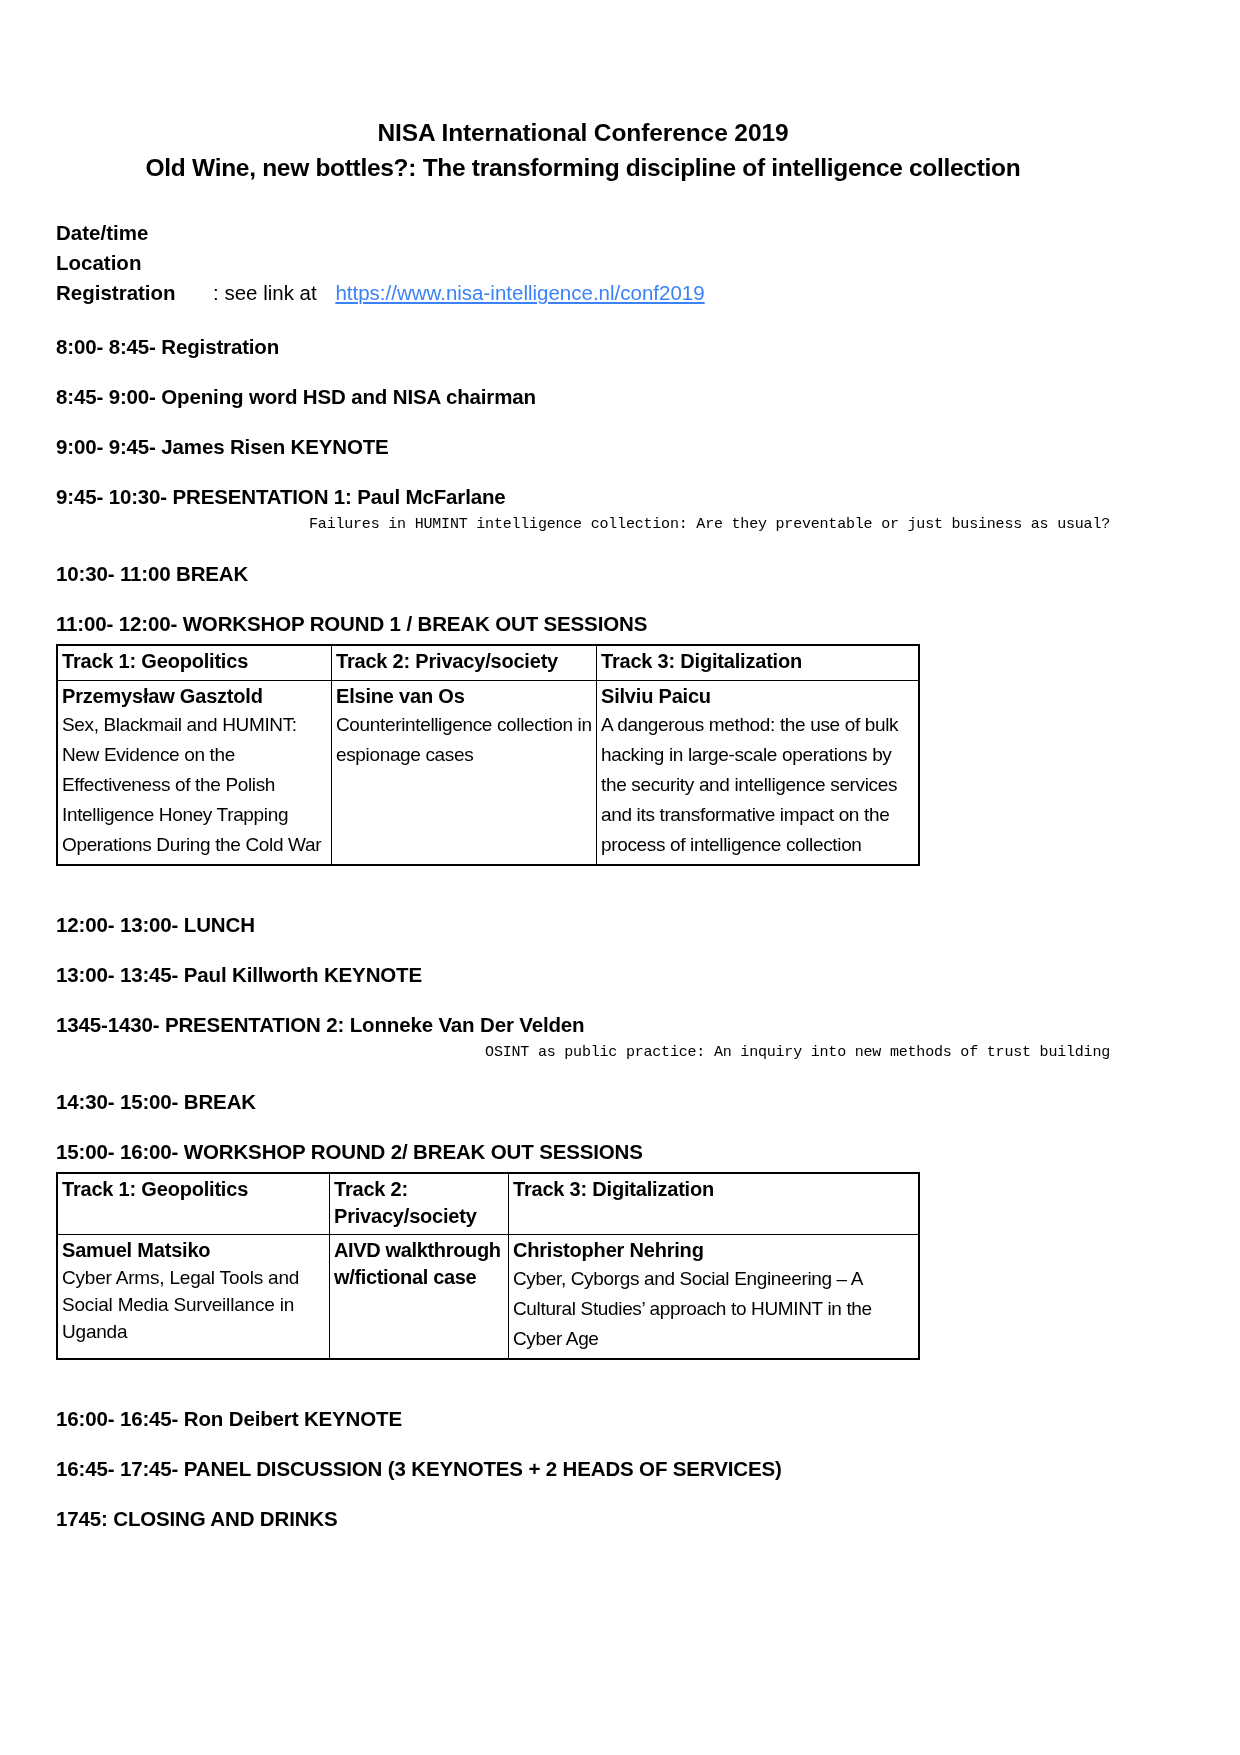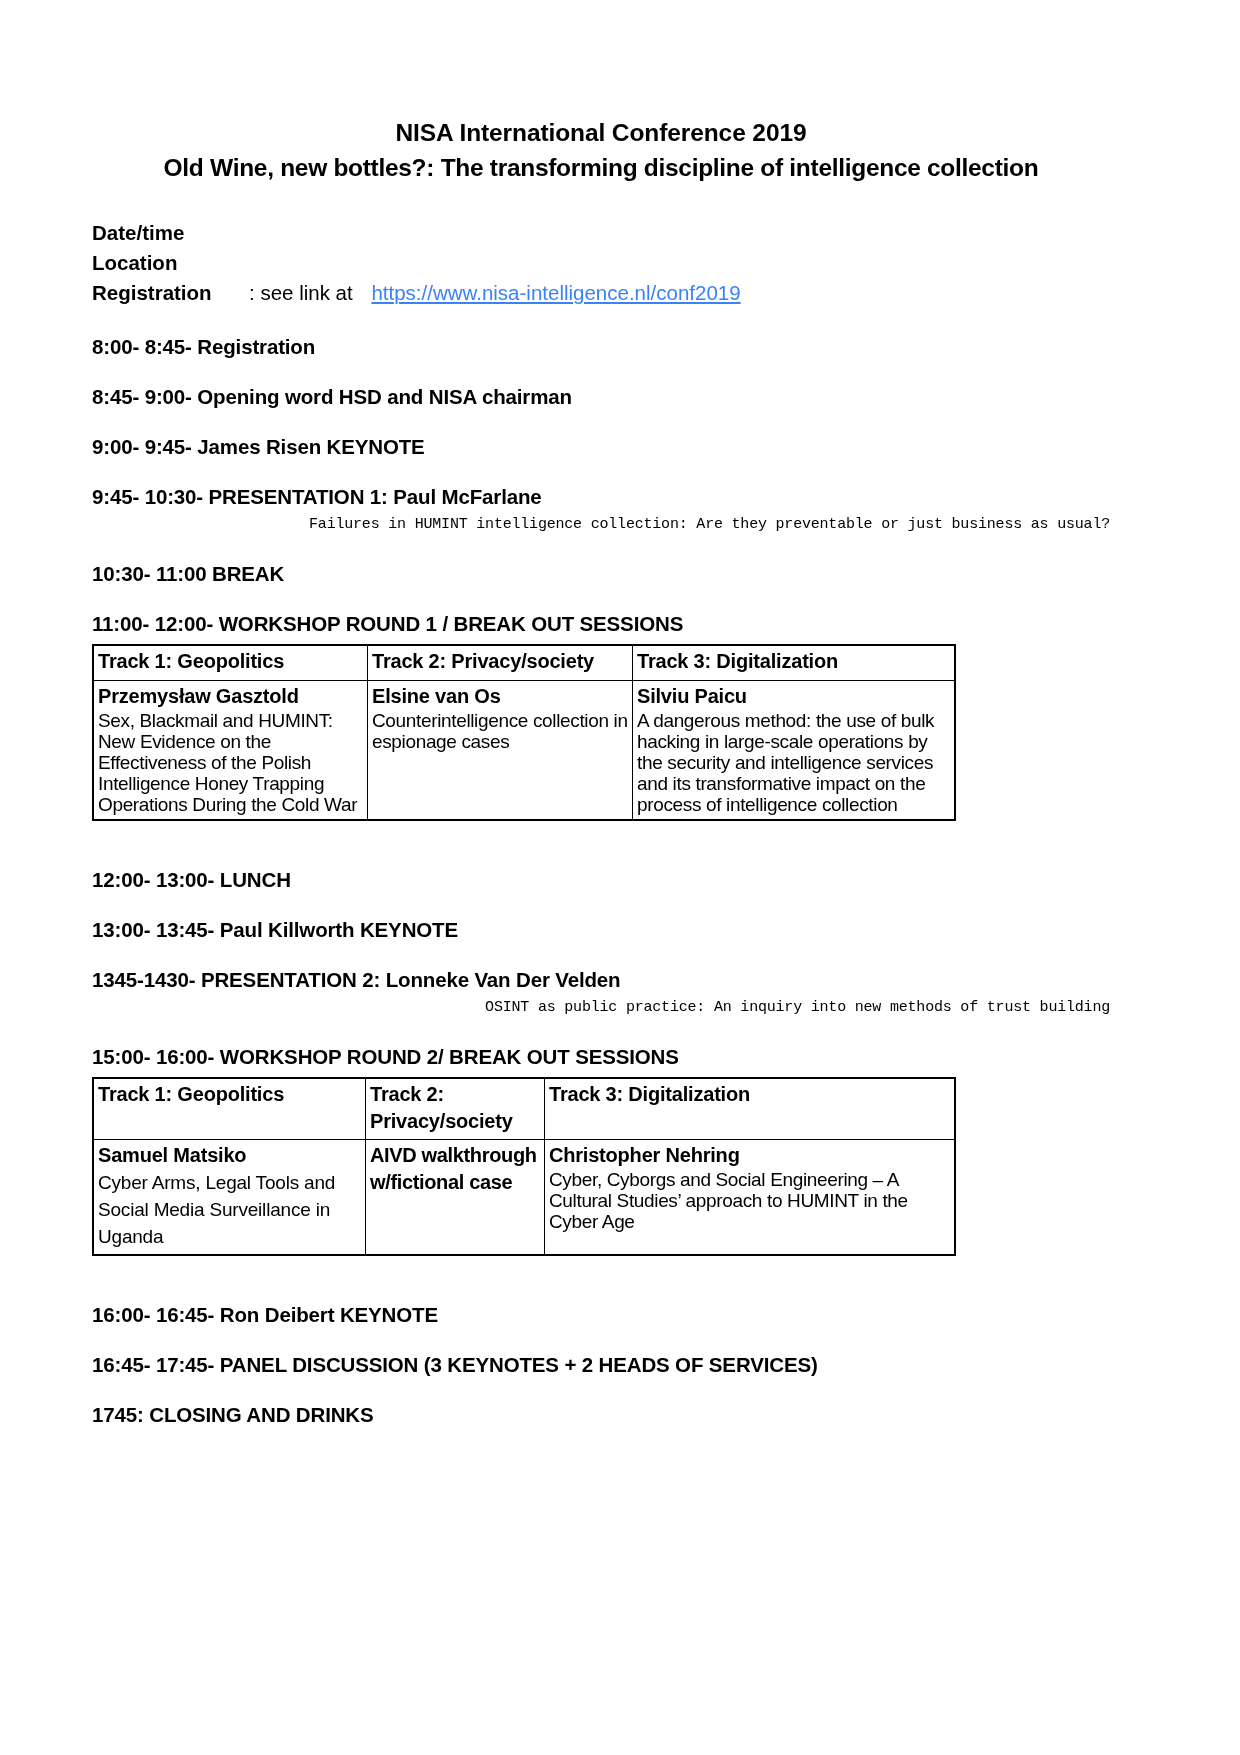--- a/index.html
+++ b/index.html
@@ -12,21 +12,21 @@
     height: 1755px;
     font-family: "Liberation Sans", sans-serif;
     color: #000000;
     -webkit-font-smoothing: antialiased;
   }
   .page {
     position: relative;
     width: 1240px;
     height: 1548px;
     box-sizing: border-box;
-    padding: 116px 130px 0 92px;
+    padding: 116px 130px 0 56px;
   }
 
   
   .doc-title {
     text-align: center;
     font-weight: bold;
     font-size: 24.5px;
     line-height: 33px;
     letter-spacing: -0.1px;
   }
@@ -103,21 +103,21 @@
   }
   .cell-name {
     font-weight: bold;
     font-size: 20px;
     line-height: 27px;
     letter-spacing: -0.2px;
   }
   .cell-body {
     font-family: "Liberation Sans", sans-serif;
     font-size: 19px;
-    line-height: 21px;
+    line-height: 30px;
     letter-spacing: -0.35px;
   }
   .cell-body.narrow {
     font-size: 19px;
     line-height: 27px;
     letter-spacing: -0.2px;
   }
   .cell-body.bold {
     font-weight: bold;
     font-size: 20px;
@@ -214,20 +214,23 @@
 
   <div class="entry">
     <div class="entry-head">13:00- 13:45- Paul Killworth KEYNOTE</div>
   </div>
 
   <div class="entry">
     <div class="entry-head">1345-1430- PRESENTATION 2: Lonneke Van Der Velden</div>
     <div class="entry-desc">OSINT as public practice: An inquiry into new methods of trust building</div>
   </div>
 
+  <div class="entry">
+    <div class="entry-head">14:30- 15:00- BREAK</div>
+  </div>
 
   <div class="entry">
     <div class="entry-head">15:00- 16:00- WORKSHOP ROUND 2/ BREAK OUT SESSIONS</div>
   </div>
 
   <table class="track-table" id="table-round-2">
     <tbody>
         <tr class="head">
       <td class="c1 hdr">Track 1: Geopolitics</td>
       <td class="c2 hdr">Track 2: Privacy/society</td>

